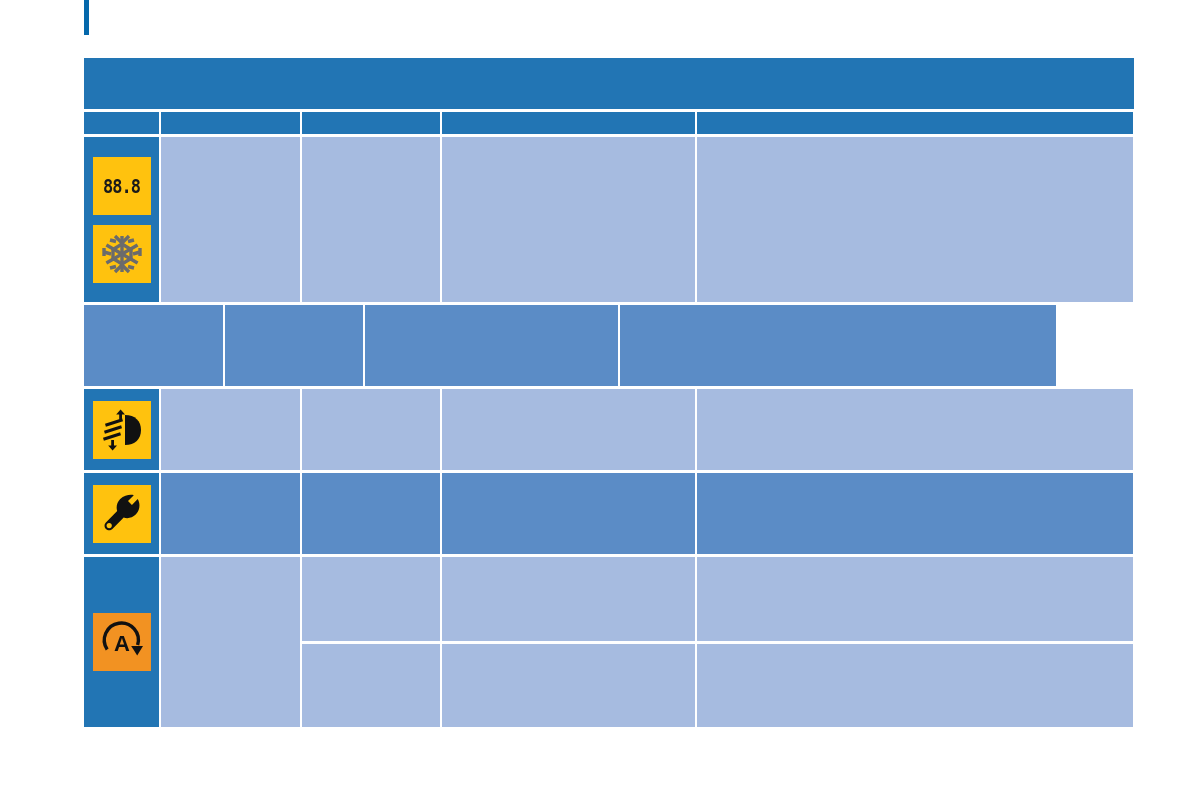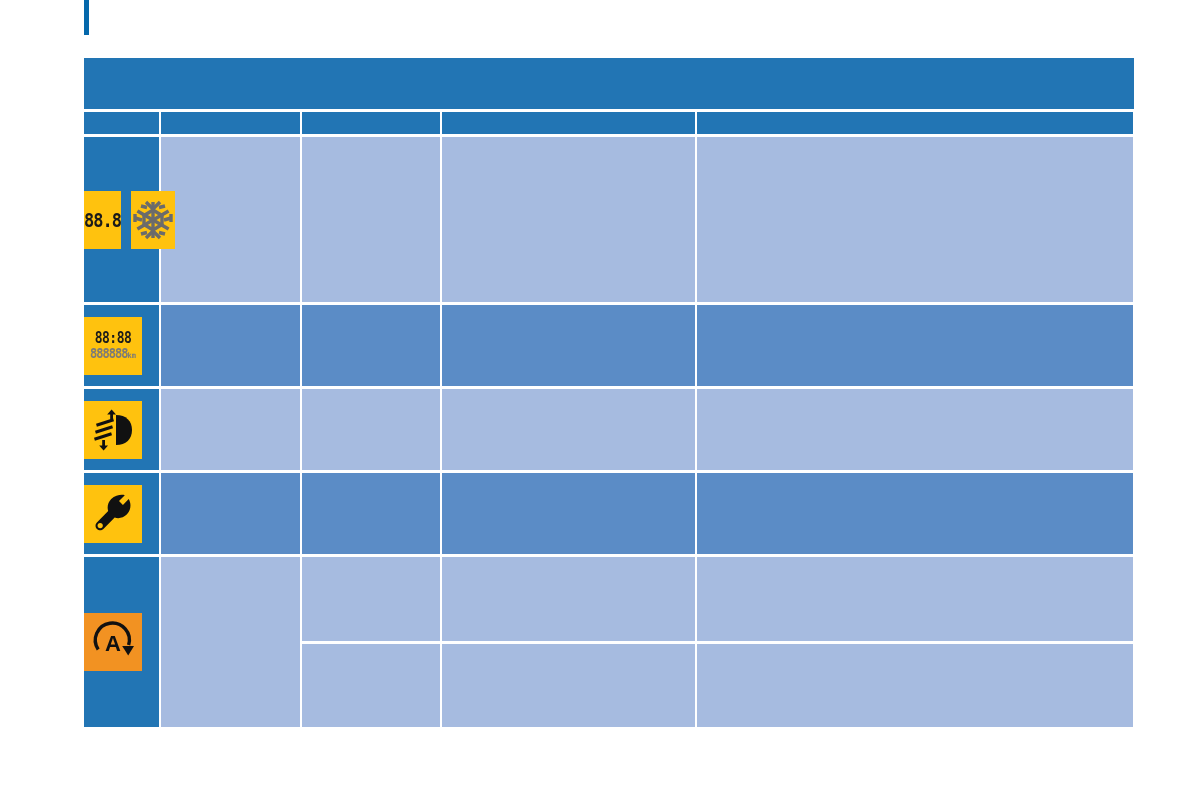--- a/index.html
+++ b/index.html
@@ -68,23 +68,23 @@
     width: 1050px;
     margin-top: 3px;
   }
 
   
   .icon-cell {
     width: 75px;
     background: #2275b4;
     margin-right: 2px;
     display: flex;
-    flex-direction: row;
+    flex-direction: column;
     align-items: center;
-    justify-content: space-between;
+    justify-content: center;
     gap: 10px;
     flex: 0 0 75px;
   }
 
   .desc-cell {
     background: #a6bbe0;
     margin-right: 2px;
   }
   .desc-cell:last-child { margin-right: 0; }
 
@@ -198,28 +198,20 @@
           </svg>
         </div>
       </div>
       <div class="desc-cell c2"></div>
       <div class="desc-cell c3"></div>
       <div class="desc-cell c4"></div>
       <div class="desc-cell c5"></div>
     </div>
 
     <div class="trow alt" style="height:81px;">
-      <div class="icon-cell">
-        <div class="icon-tile">
-          <div class="seg-stack">
-            <span class="seg-clock">88:88</span>
-            <span class="seg-odo"><span>888888</span><span class="unit">km</span></span>
-          </div>
-        </div>
-      </div>
       <div class="desc-cell c2"></div>
       <div class="desc-cell c3"></div>
       <div class="desc-cell c4"></div>
       <div class="desc-cell c5"></div>
     </div>
 
     <div class="trow" style="height:81px;">
       <div class="icon-cell">
         <div class="icon-tile">
           <svg width="46" height="42" viewBox="0 0 46 42">

